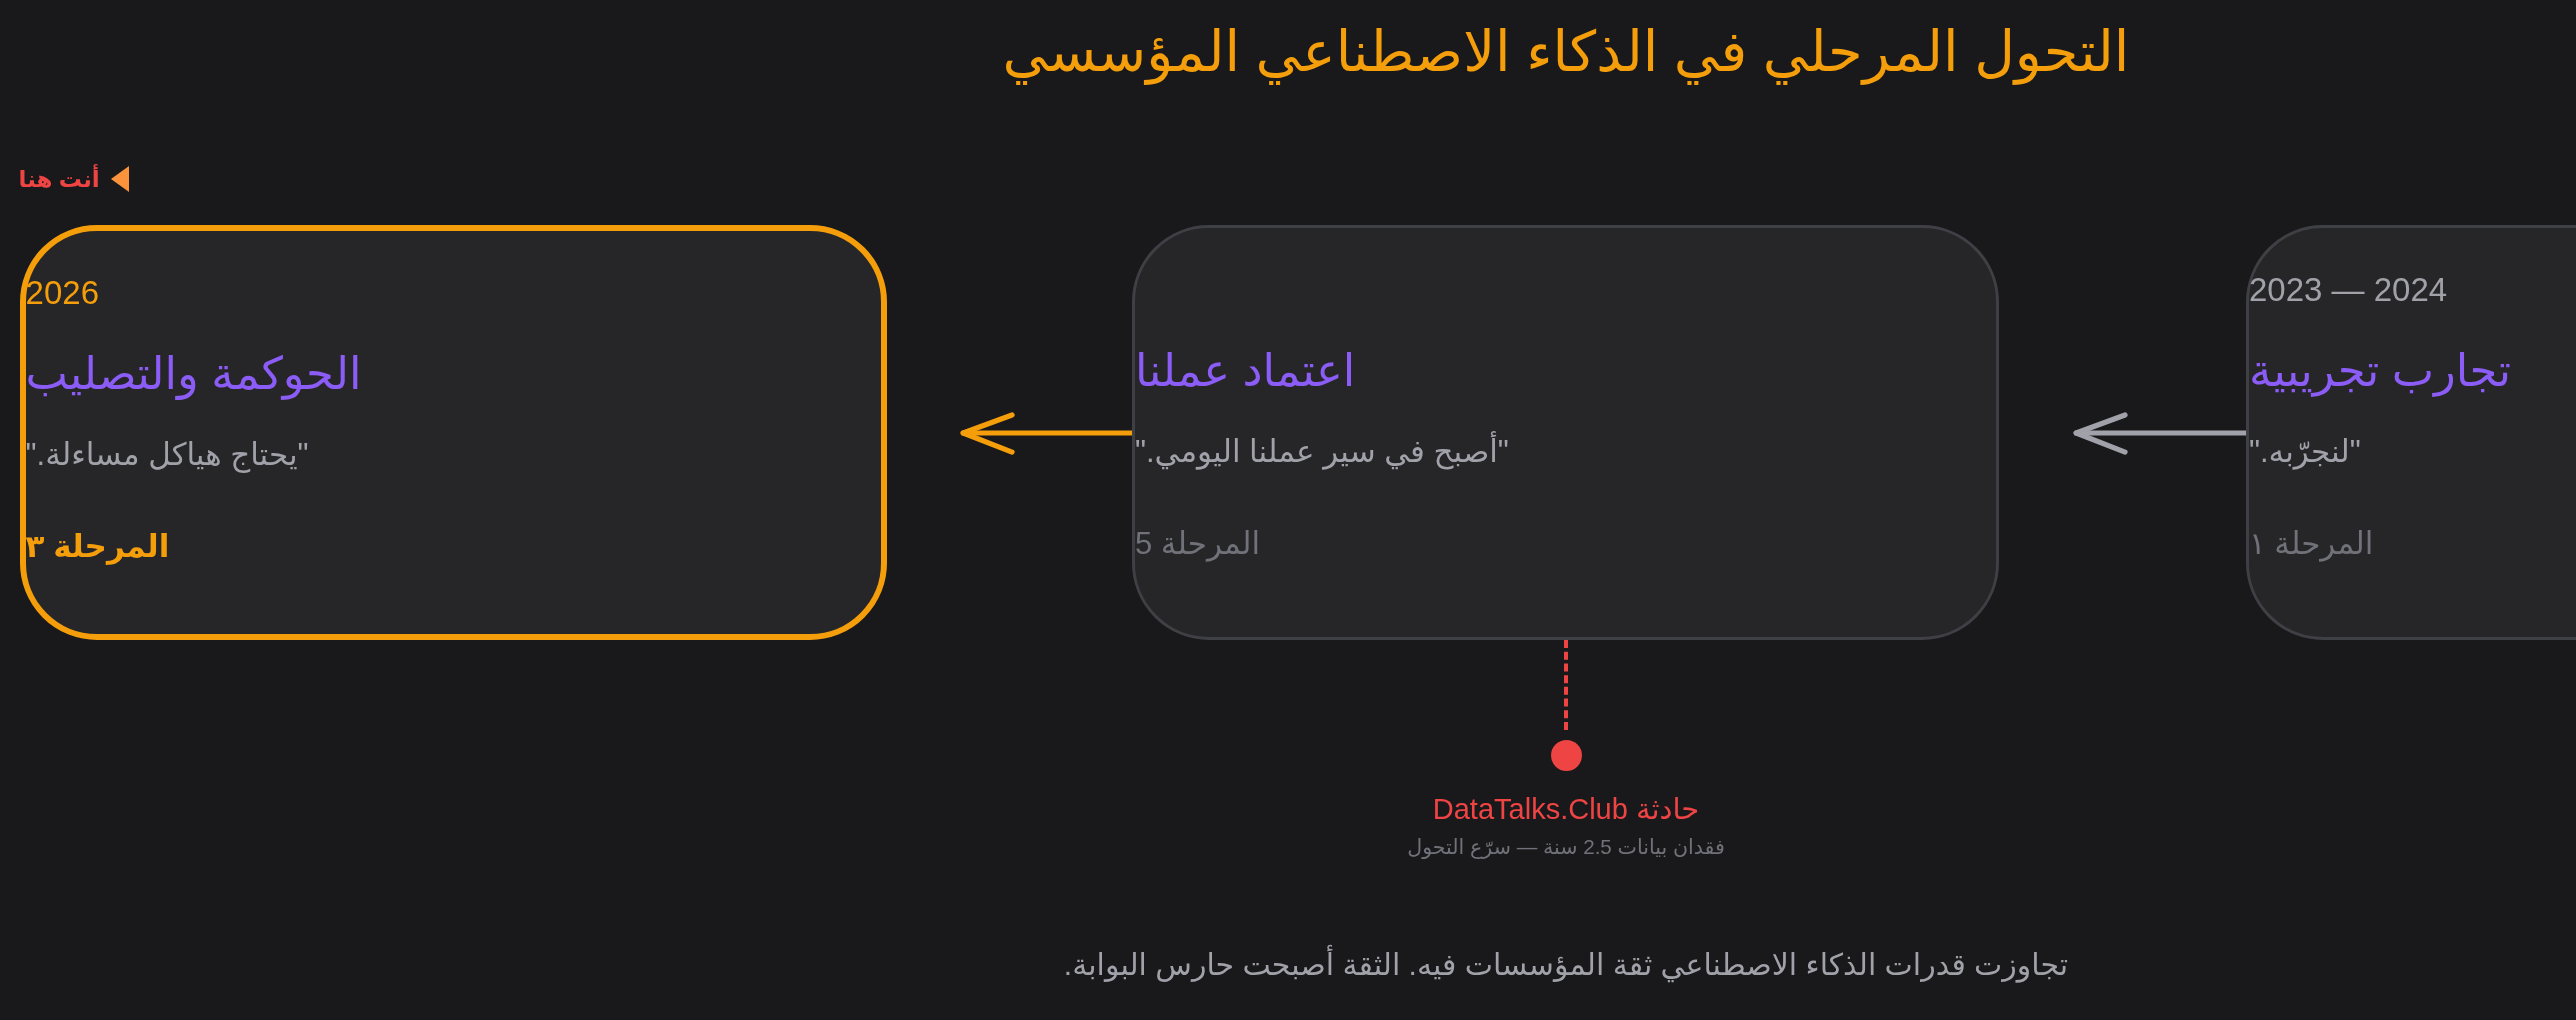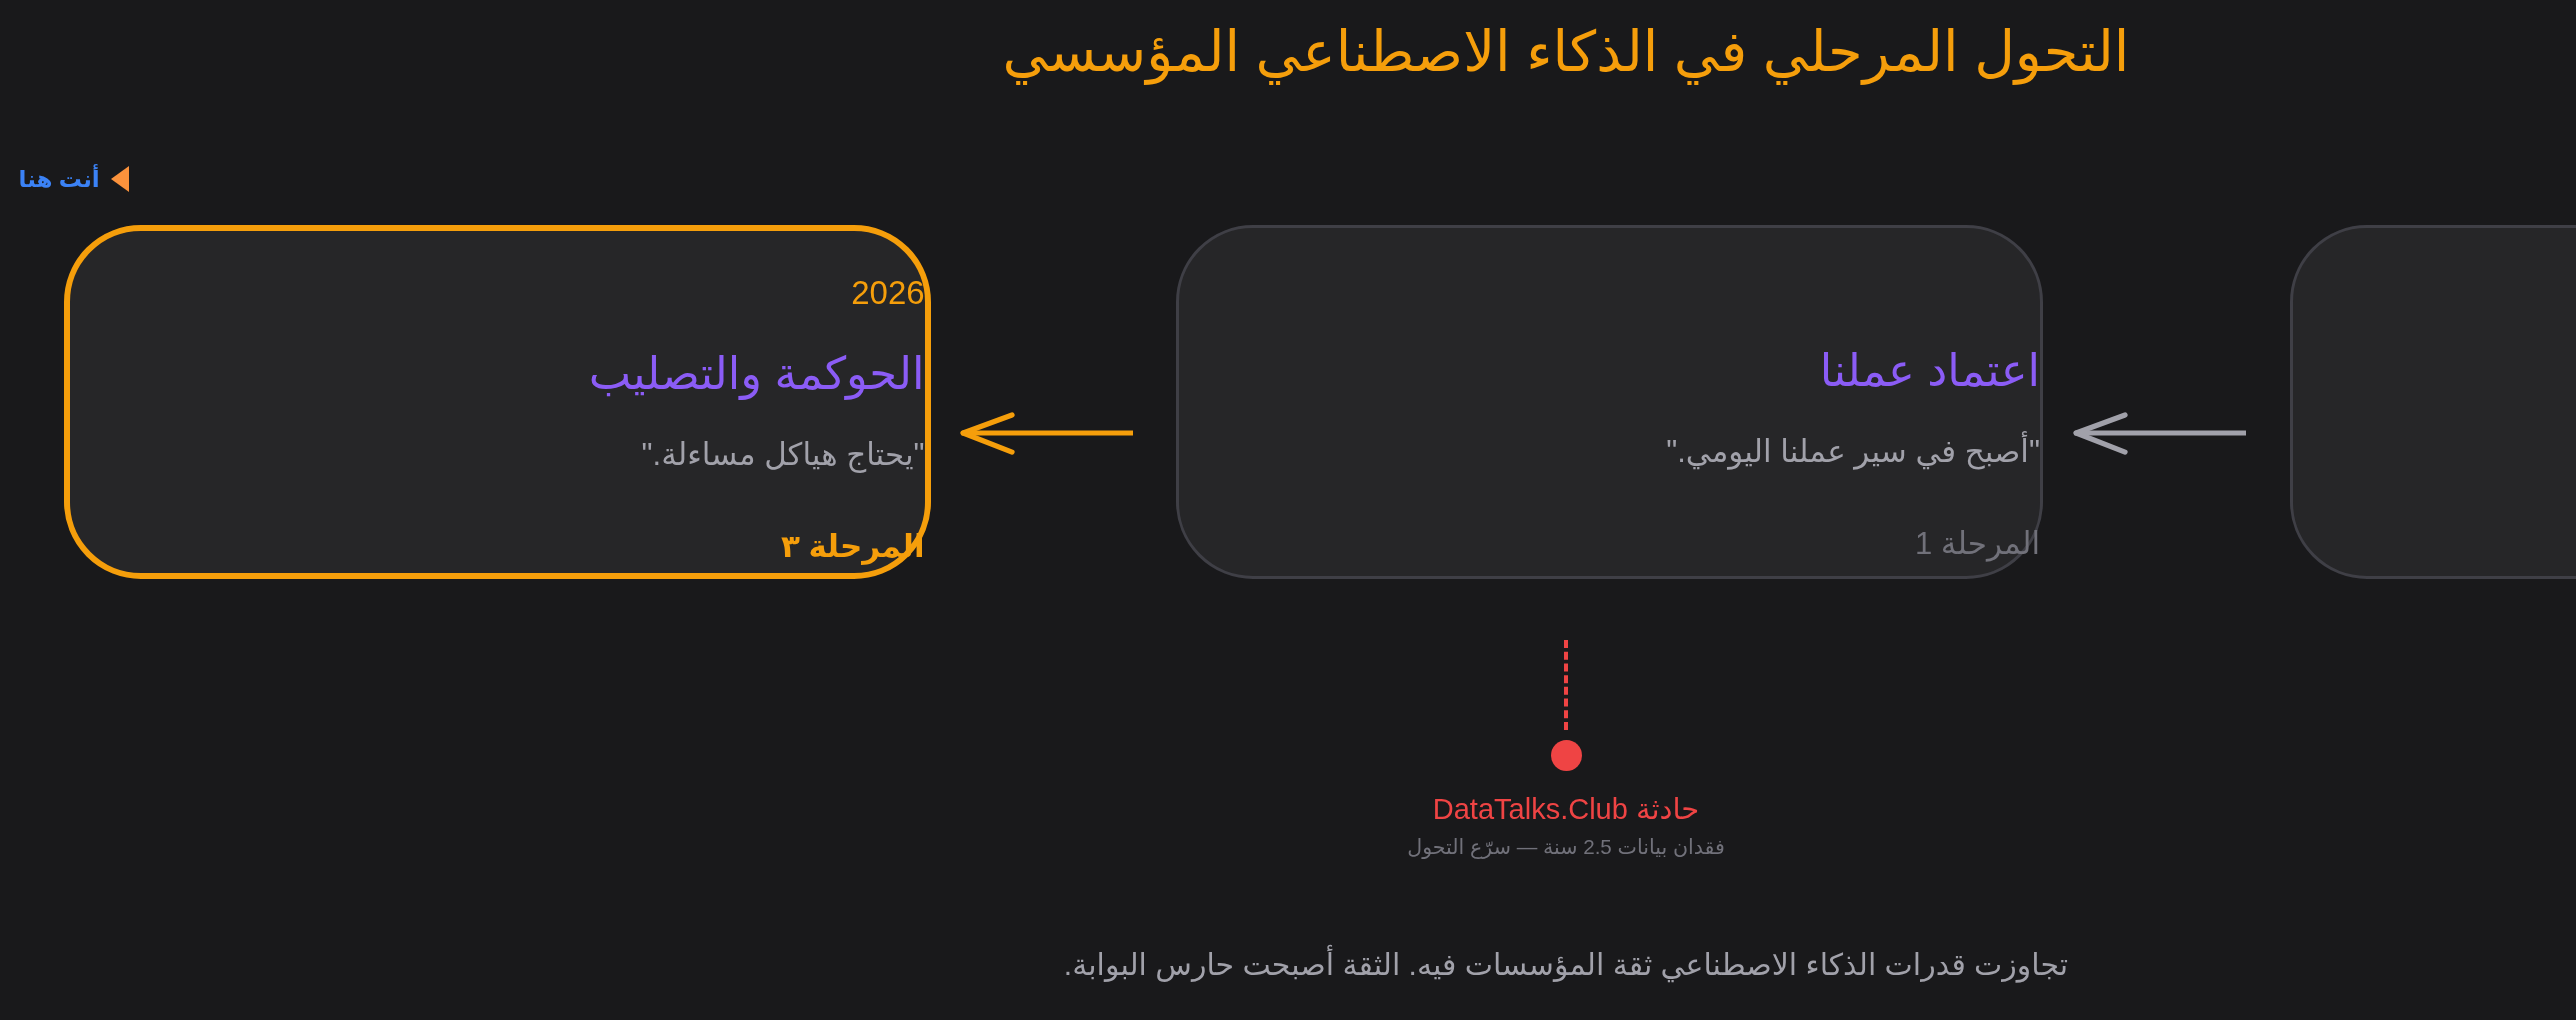--- a/index.html
+++ b/index.html
@@ -8,28 +8,28 @@
     font-family:"Liberation Sans", "DejaVu Sans", sans-serif; color:#fff;
   }
   .title {
     position:absolute; left:0; top:15.5px; width:3132px; text-align:center;
     font-size:56px; font-weight:400; color:#f59e0b; line-height:72px; direction:rtl;
   }
   .marker {
     position:absolute; left:18.5px; top:161px; height:36px; display:flex; align-items:center;
     gap:11.3px; direction:ltr;
   }
-  .marker-text { font-size:23px; color:#3b82f6; font-weight:700; direction:rtl; }
+  .marker-text { font-size:23px; color:#ef4444; font-weight:700; direction:rtl; }
   .marker-tri {
     width:0; height:0; border-top:13px solid transparent; border-bottom:13px solid transparent;
     border-right:18.5px solid #fb923c;
   }
   .card {
-    position:absolute; top:225px; width:867px; height:354px; box-sizing:border-box;
-    background:#262628; border:3.6px solid #3f3f46; border-radius:77px; text-align:right; direction:rtl;margin-left:44px;
+    position:absolute; top:225px; width:867px; height:415px; box-sizing:border-box;
+    background:#262628; border:3.6px solid #3f3f46; border-radius:77px; text-align:left; direction:rtl;
   }
   .card.active { border:6.2px solid #f59e0b; }
   .card .year { position:absolute; left:0; right:0; top:41px; font-size:33px; color:#a1a1aa; line-height:41px; direction:ltr; }
   .card.active .year { color:#f59e0b; }
   .card .name { position:absolute; left:0; right:0; top:112px; font-size:45px; color:#8b5cf6; line-height:62px; }
   .card .quote { position:absolute; left:0; right:0; top:201px; font-size:31px; color:#a1a1aa; line-height:46px; }
   .card .phase { position:absolute; left:0; right:0; top:298px; font-size:31px; color:#71717a; line-height:36px; }
   .card.active .phase { color:#f59e0b; font-weight:700; }
   .arrow { position:absolute; }
   .incident-line {
@@ -70,21 +70,21 @@
 </div>
 
 <svg class="arrow" style="left:958px; top:407px;" width="175" height="52" viewBox="0 0 340 100">
   <line x1="338" y1="50" x2="10" y2="50" stroke="#f59e0b" stroke-width="10" stroke-linecap="round"></line>
   <polyline points="105,15 10,50 105,87" fill="none" stroke="#f59e0b" stroke-width="10" stroke-linecap="round" stroke-linejoin="round"></polyline>
 </svg>
 
 <div class="card" style="left:1132px;">
   <div class="name">اعتماد عملنا</div>
   <div class="quote">"أصبح في سير عملنا اليومي."</div>
-  <div class="phase">المرحلة 1</div>
+  <div class="phase">المرحلة 5</div>
 </div>
 
 <svg class="arrow" style="left:2071px; top:407px;" width="175" height="52" viewBox="0 0 340 100">
   <line x1="338" y1="50" x2="10" y2="50" stroke="#a1a1aa" stroke-width="10" stroke-linecap="round"></line>
   <polyline points="105,15 10,50 105,87" fill="none" stroke="#a1a1aa" stroke-width="10" stroke-linecap="round" stroke-linejoin="round"></polyline>
 </svg>
 
 <div class="card" style="left:2246px;">
   <div class="year">2023 — 2024</div>
   <div class="name">تجارب تجريبية</div>

